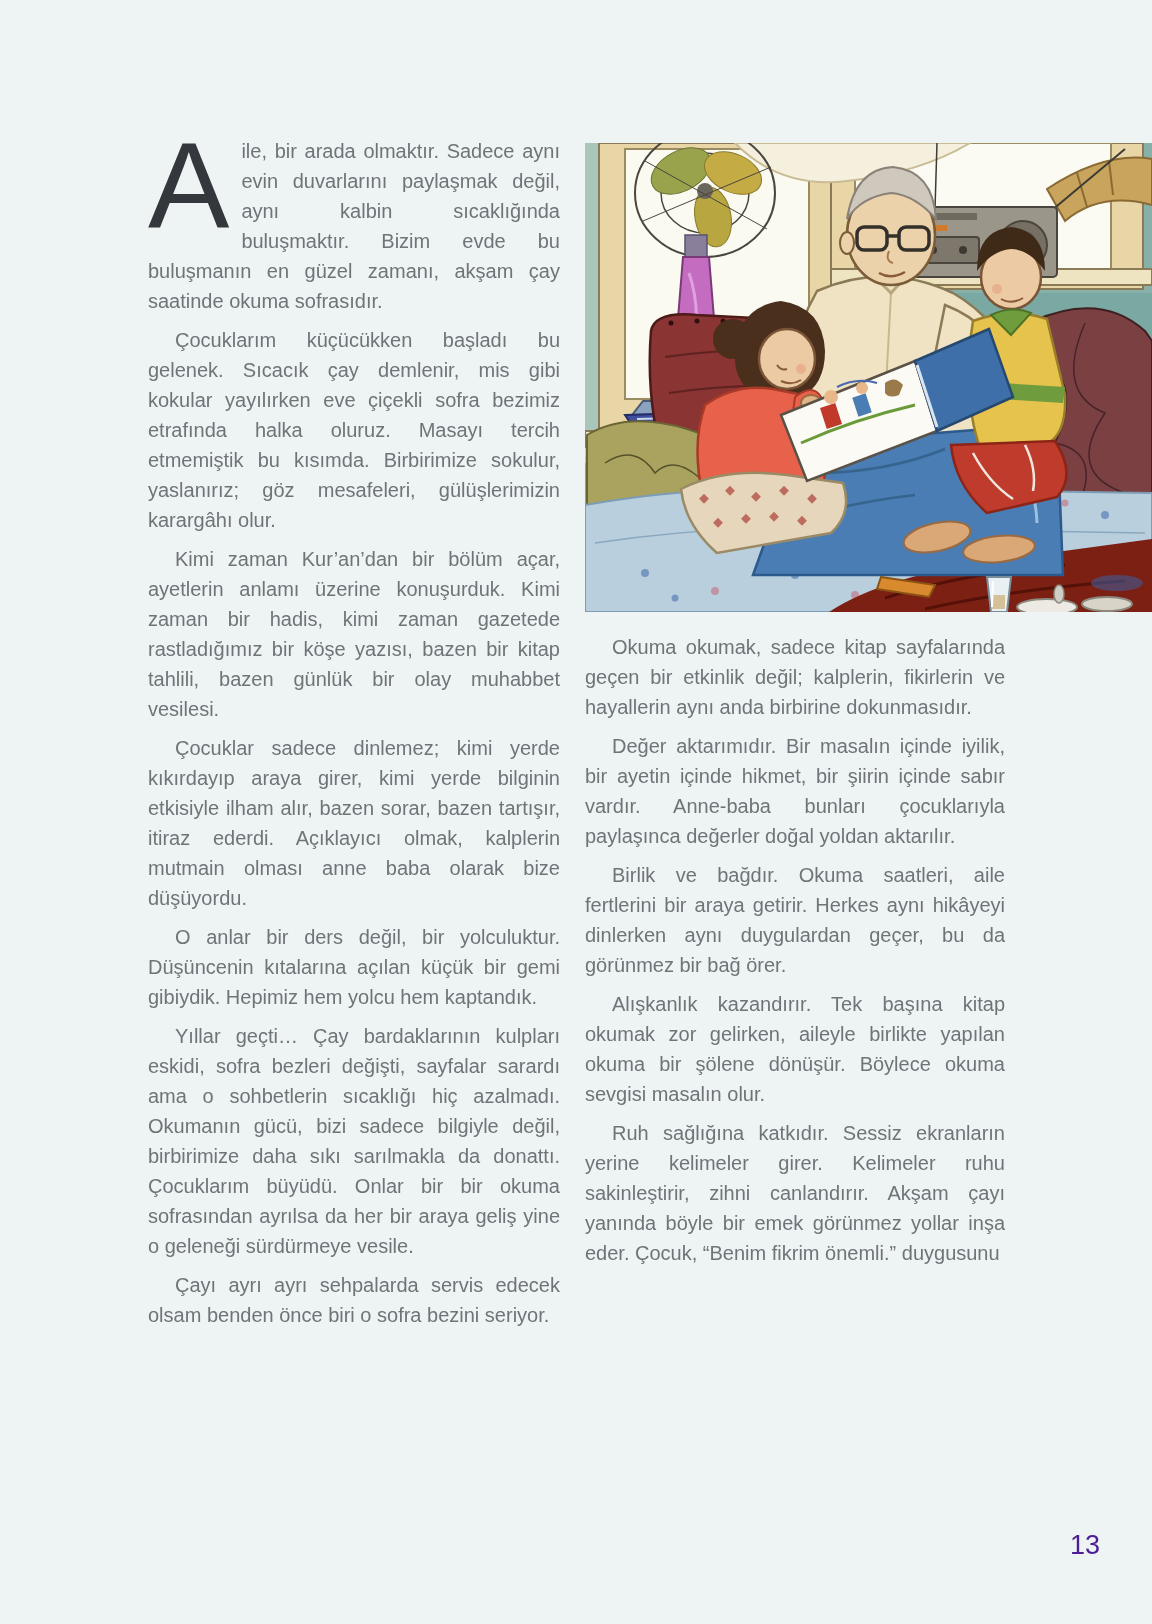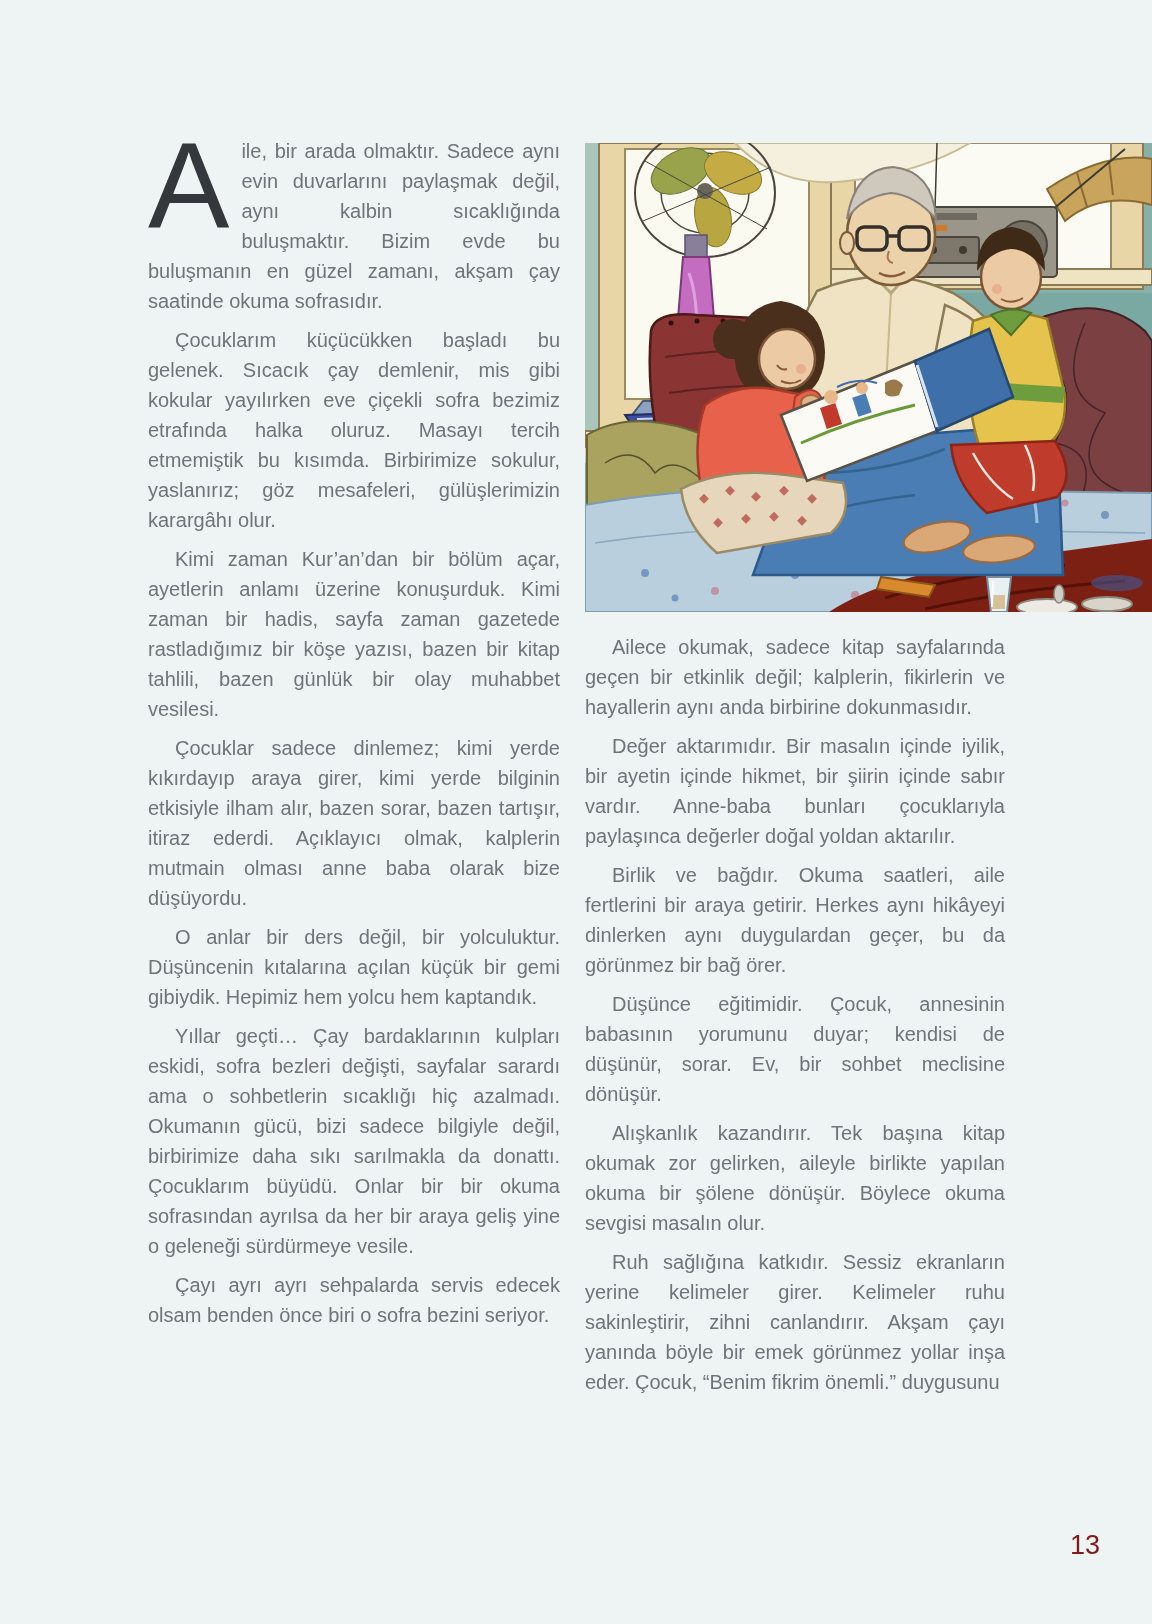--- a/index.html
+++ b/index.html
@@ -35,33 +35,33 @@
     position:absolute;
     left:585px;top:143px;
     width:567px;height:469px;
   }
   #illustration svg{display:block;width:100%;height:100%;}
   #page-number{
     position:absolute;
     left:1060px;top:1530px;
     width:40px;
     font-size:27px;
-    color:#7f1d1d;
+    color:#4c1d95;
     text-align:right;
   }
 </style>
 </head>
 <body>
 
 <div class="page">
 
   <div class="col" id="left-col">
     <p class="no-indent"><span class="dropcap">A</span><span>ile, bir arada olmaktır. Sadece aynı evin duvarlarını paylaşmak değil, aynı kalbin sıcaklığında buluşmaktır. Bizim evde bu buluşmanın en güzel zamanı, akşam çay saatinde okuma sofrasıdır.</span></p>
     <p>Çocuklarım küçücükken başladı bu gelenek. Sıcacık çay demlenir, mis gibi kokular yayılırken eve çiçekli sofra bezimiz etrafında halka oluruz. Masayı tercih etmemiştik bu kısımda. Birbirimize sokulur, yaslanırız; göz mesafeleri, gülüşlerimizin karargâhı olur.</p>
-    <p>Kimi zaman Kur’an’dan bir bölüm açar, ayetlerin anlamı üzerine konuşurduk. Kimi zaman bir hadis, sayfa zaman gazetede rastladığımız bir köşe yazısı, bazen bir kitap tahlili, bazen günlük bir olay muhabbet vesilesi.</p>
+    <p>Kimi zaman Kur’an’dan bir bölüm açar, ayetlerin anlamı üzerine konuşurduk. Kimi zaman bir hadis, kimi zaman gazetede rastladığımız bir köşe yazısı, bazen bir kitap tahlili, bazen günlük bir olay muhabbet vesilesi.</p>
     <p>Çocuklar sadece dinlemez; kimi yerde kıkırdayıp araya girer, kimi yerde bilginin etkisiyle ilham alır, bazen sorar, bazen tartışır, itiraz ederdi. Açıklayıcı olmak, kalplerin mutmain olması anne baba olarak bize düşüyordu.</p>
     <p>O anlar bir ders değil, bir yolculuktur. Düşüncenin kıtalarına açılan küçük bir gemi gibiydik. Hepimiz hem yolcu hem kaptandık.</p>
     <p>Yıllar geçti… Çay bardaklarının kulpları eskidi, sofra bezleri değişti, sayfalar sarardı ama o sohbetlerin sıcaklığı hiç azalmadı. Okumanın gücü, bizi sadece bilgiyle değil, birbirimize daha sıkı sarılmakla da donattı. Çocuklarım büyüdü. Onlar bir bir okuma sofrasından ayrılsa da her bir araya geliş yine o geleneği sürdürmeye vesile.</p>
     <p>Çayı ayrı ayrı sehpalarda servis edecek olsam benden önce biri o sofra bezini seriyor.</p>
   </div>
 
   <div id="illustration">
     <svg viewBox="0 0 567 469" preserveAspectRatio="none">
 
       <rect x="0" y="0" width="567" height="469" fill="#7aa8a2"></rect>
@@ -257,23 +257,22 @@
         <ellipse cx="522" cy="461" rx="25" ry="7" fill="#d8d4c8" stroke="#8a877c" stroke-width="2"></ellipse>
         <ellipse cx="474" cy="451" rx="5" ry="9" fill="#cfcdc4" stroke="#8a877c" stroke-width="1.5"></ellipse>
         <polygon points="402,434 426,434 422,469 406,469" fill="#e8f0f4" stroke="#7a8c98" stroke-width="2"></polygon>
         <rect x="407" y="452" width="13" height="14" fill="#c9a05a" opacity="0.6"></rect>
         <line x1="408" y1="438" x2="407" y2="464" stroke="#ffffff" stroke-width="2"></line>
       </g>
     </svg>
   </div>
 
   <div class="col" id="right-col">
-    <p>Ailece okumak, sadece kitap sayfalarında geçen bir etkinlik değil; kalplerin, fikirlerin ve hayallerin aynı anda birbirine dokunmasıdır.</p>
+    <p>Okuma okumak, sadece kitap sayfalarında geçen bir etkinlik değil; kalplerin, fikirlerin ve hayallerin aynı anda birbirine dokunmasıdır.</p>
     <p>Değer aktarımıdır. Bir masalın içinde iyilik, bir ayetin içinde hikmet, bir şiirin içinde sabır vardır. Anne-baba bunları çocuklarıyla paylaşınca değerler doğal yoldan aktarılır.</p>
     <p>Birlik ve bağdır. Okuma saatleri, aile fertlerini bir araya getirir. Herkes aynı hikâyeyi dinlerken aynı duygulardan geçer, bu da görünmez bir bağ örer.</p>
-    <p>Düşünce eğitimidir. Çocuk, annesinin babasının yorumunu duyar; kendisi de düşünür, sorar. Ev, bir sohbet meclisine dönüşür.</p>
     <p>Alışkanlık kazandırır. Tek başına kitap okumak zor gelirken, aileyle birlikte yapılan okuma bir şölene dönüşür. Böylece okuma sevgisi masalın olur.</p>
     <p>Ruh sağlığına katkıdır. Sessiz ekranların yerine kelimeler girer. Kelimeler ruhu sakinleştirir, zihni canlandırır. Akşam çayı yanında böyle bir emek görünmez yollar inşa eder. Çocuk, “Benim fikrim önemli.” duygusunu</p>
   </div>
 
   <div id="page-number">13</div>
 
 </div>
 
 </body></html>

